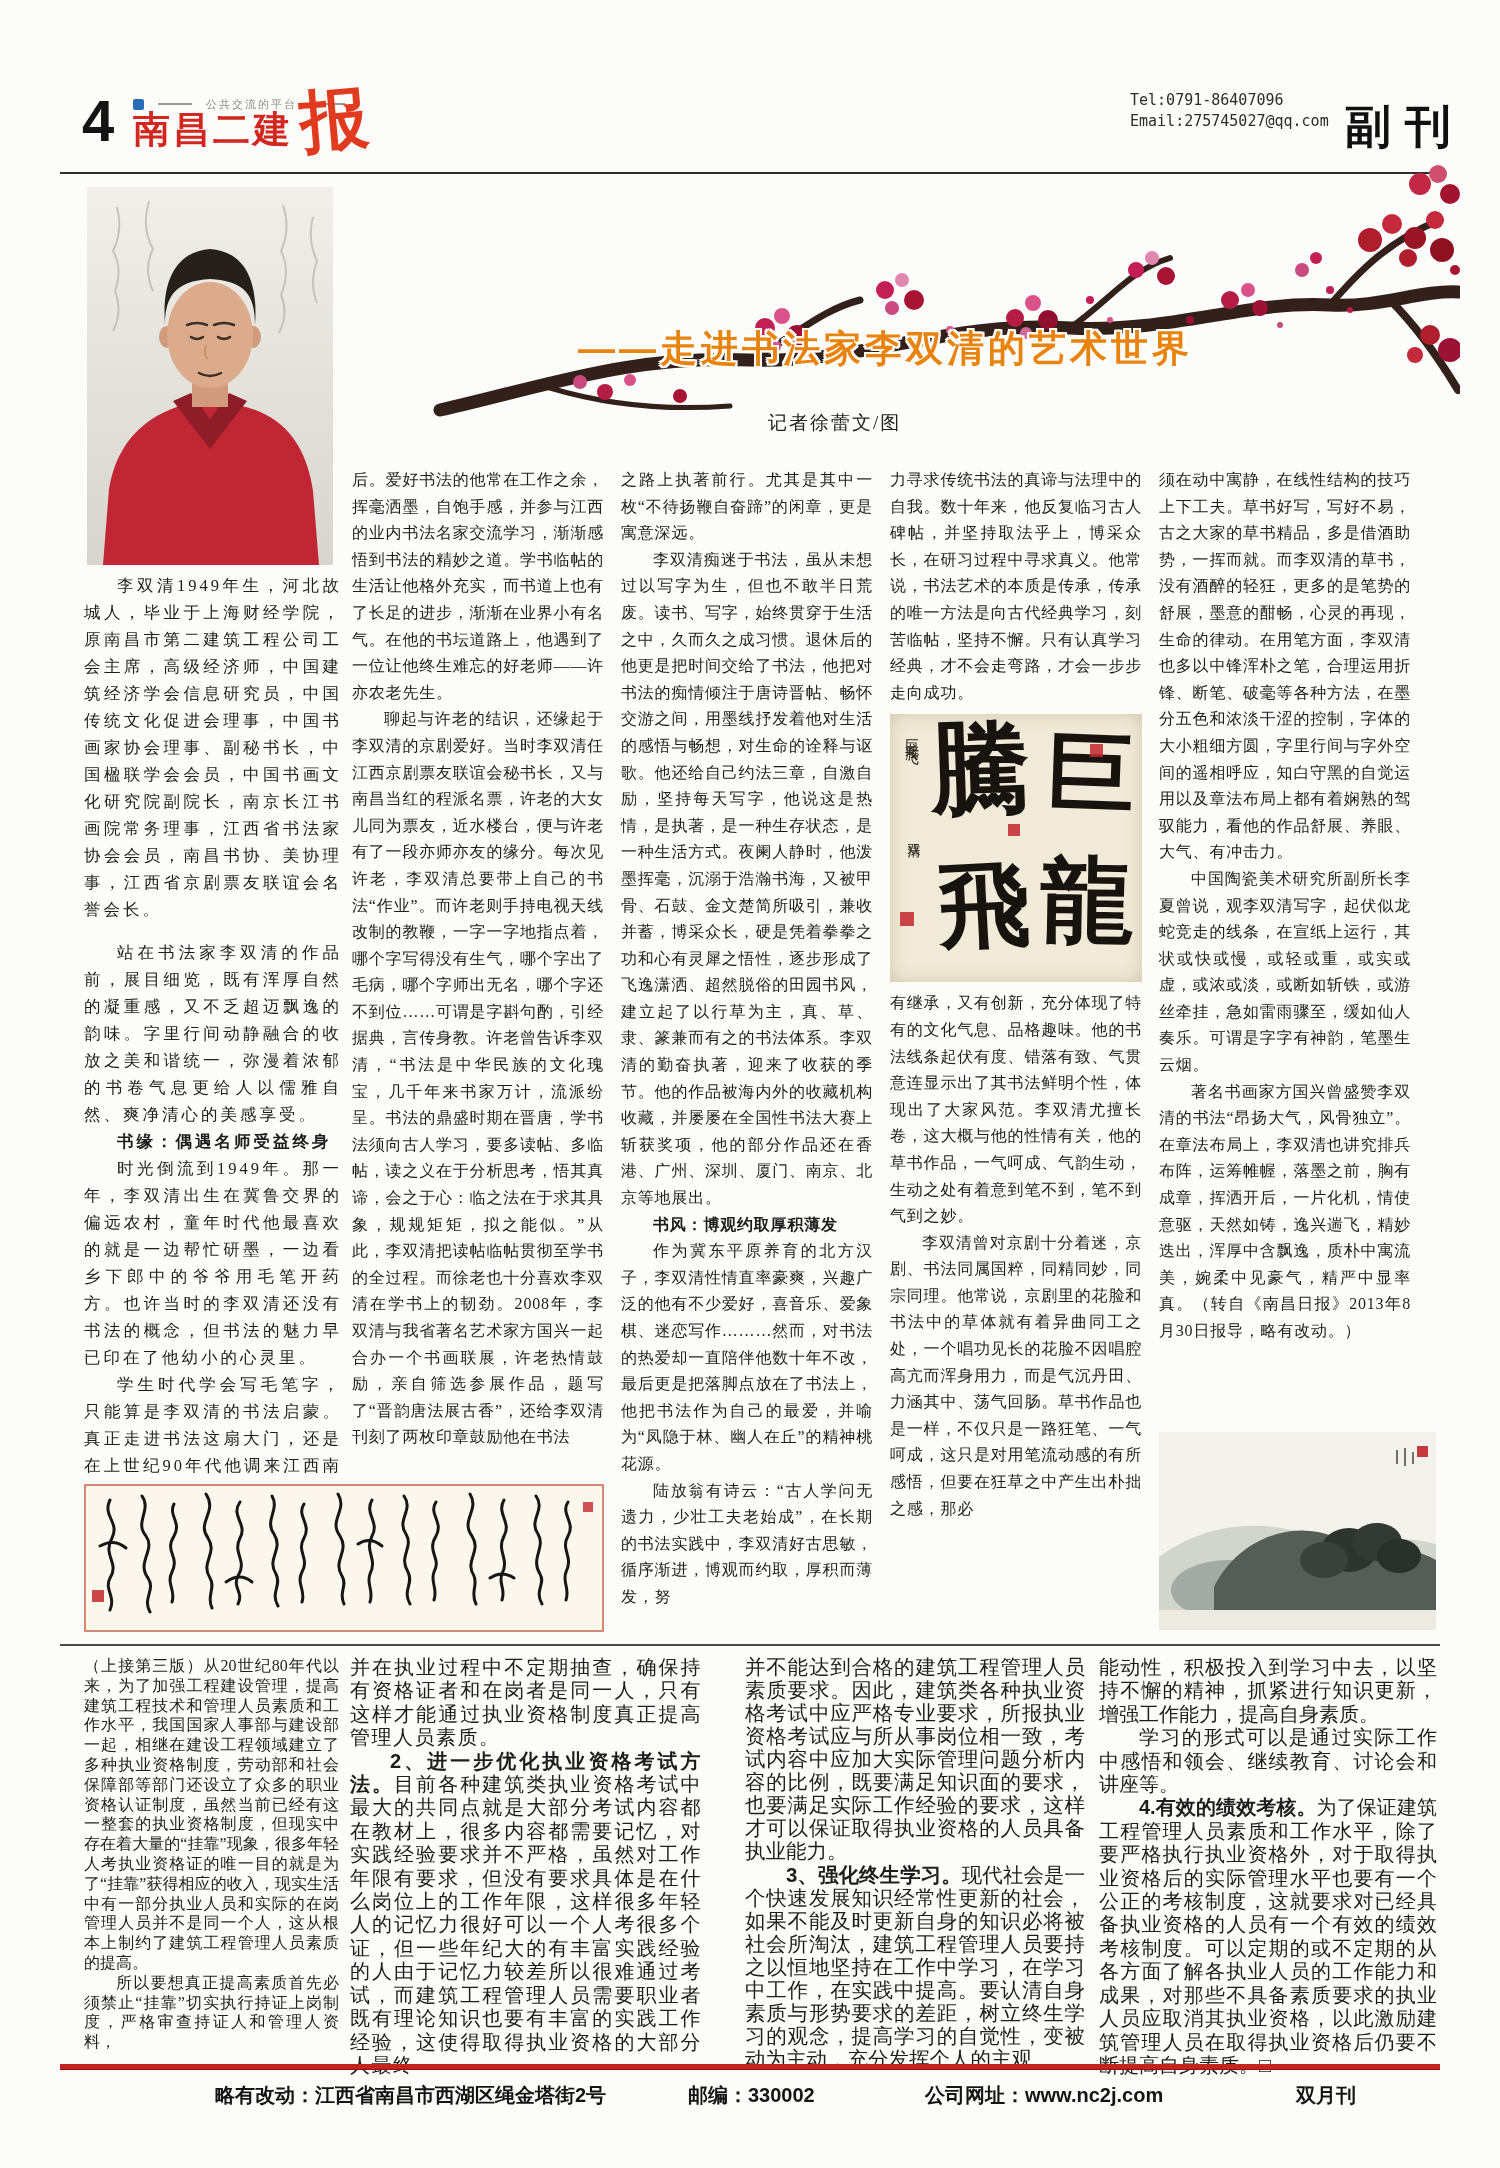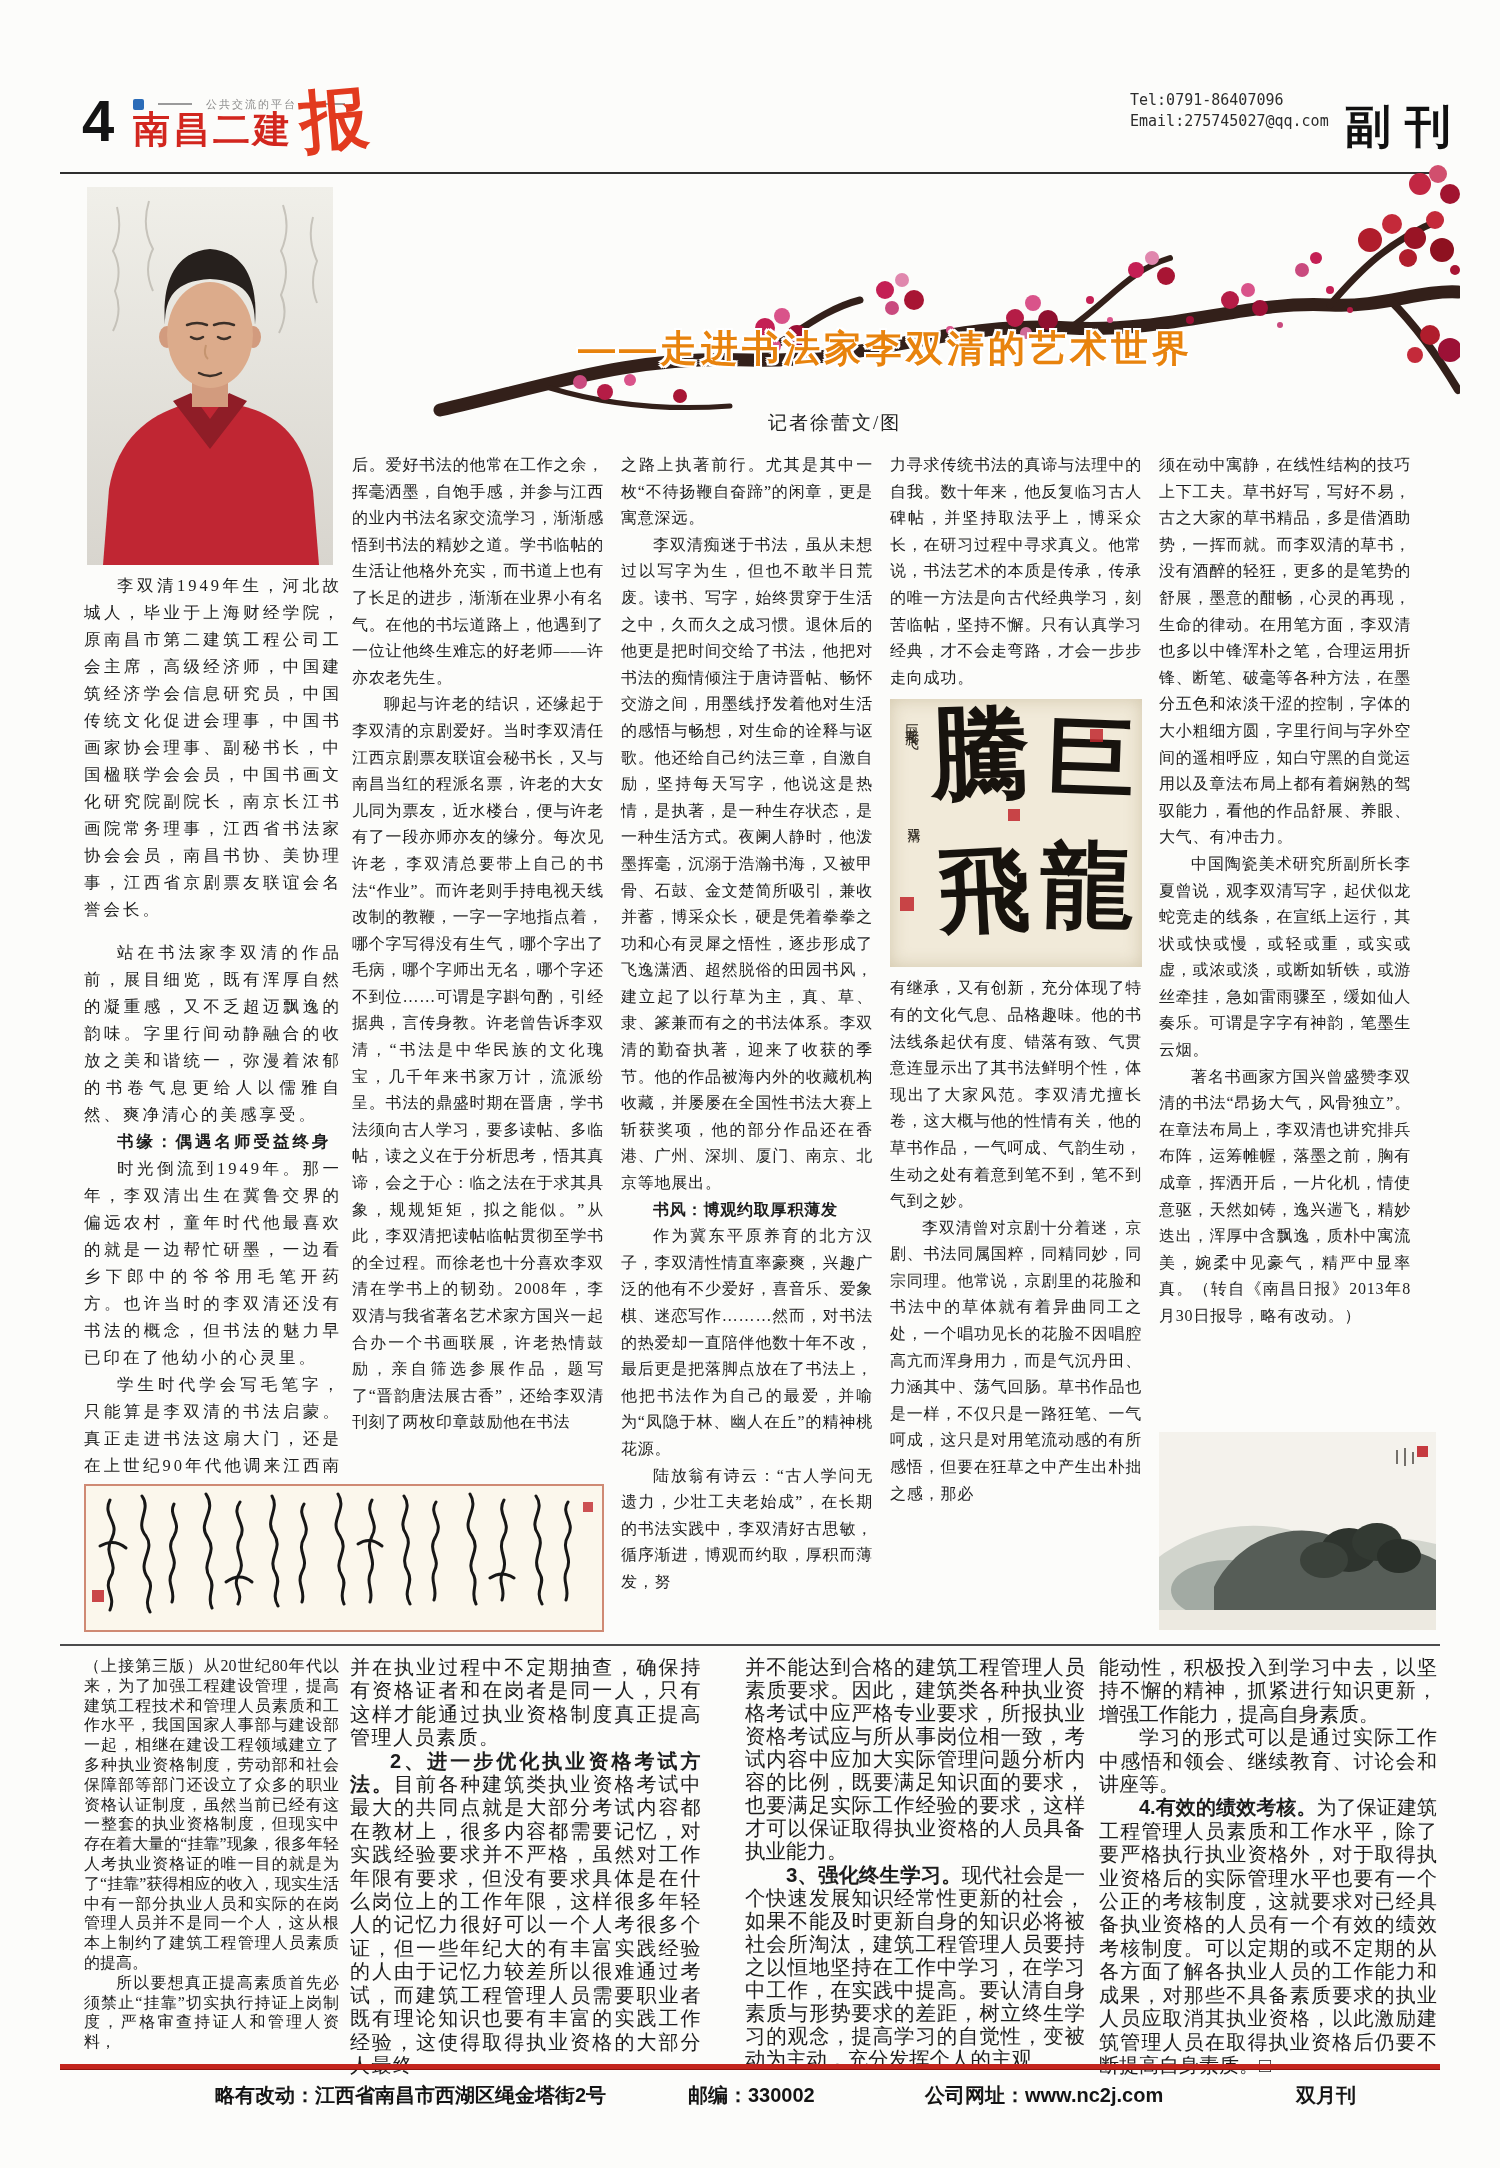--- a/index.html
+++ b/index.html
@@ -27,21 +27,21 @@
       font-size:67px;font-weight:900;color:#e8830d;letter-spacing:36px;white-space:nowrap;}
   .plum{position:absolute;left:430px;top:150px;z-index:2;pointer-events:none;}
   .subtitle{position:absolute;left:578px;top:324px;z-index:3;font-family:"Liberation Sans",sans-serif;
       font-size:37px;font-weight:900;color:#e8830d;letter-spacing:4px;white-space:nowrap;
       text-shadow:-2px -2px 0 #fff,2px -2px 0 #fff,-2px 2px 0 #fff,2px 2px 0 #fff,0 -2px 0 #fff,0 2px 0 #fff,-2px 0 0 #fff,2px 0 0 #fff;}
   .byline{position:absolute;left:768px;top:410px;z-index:3;font-size:19px;letter-spacing:2px;color:#222;}
   
   .photo{position:absolute;left:87px;top:187px;width:246px;height:378px;background:#e6e4de;}
   
   .acol{position:absolute;width:252px;font-size:16px;line-height:26.6px;letter-spacing:0.8px;
-        text-align:justify;}
+        text-align:justify;margin-top:15px;}
   .acol p{margin:0;text-indent:2em;}
   .acol p.cont{text-indent:0;}
   .acol p.sub{font-weight:bold;}
   .bio{position:absolute;left:84px;top:572px;width:258px;font-size:16.5px;line-height:27px;
        letter-spacing:3px;text-align:justify;}
   .bio p{margin:0;text-indent:2em;}
   .bio p.gap{margin-top:16px;}
   .bio p.sub{font-weight:bold;}
   .c1{left:352px;top:452px;} .c2{left:621px;top:452px;} .c3{left:890px;top:452px;} .c4{left:1159px;top:452px;}
   

